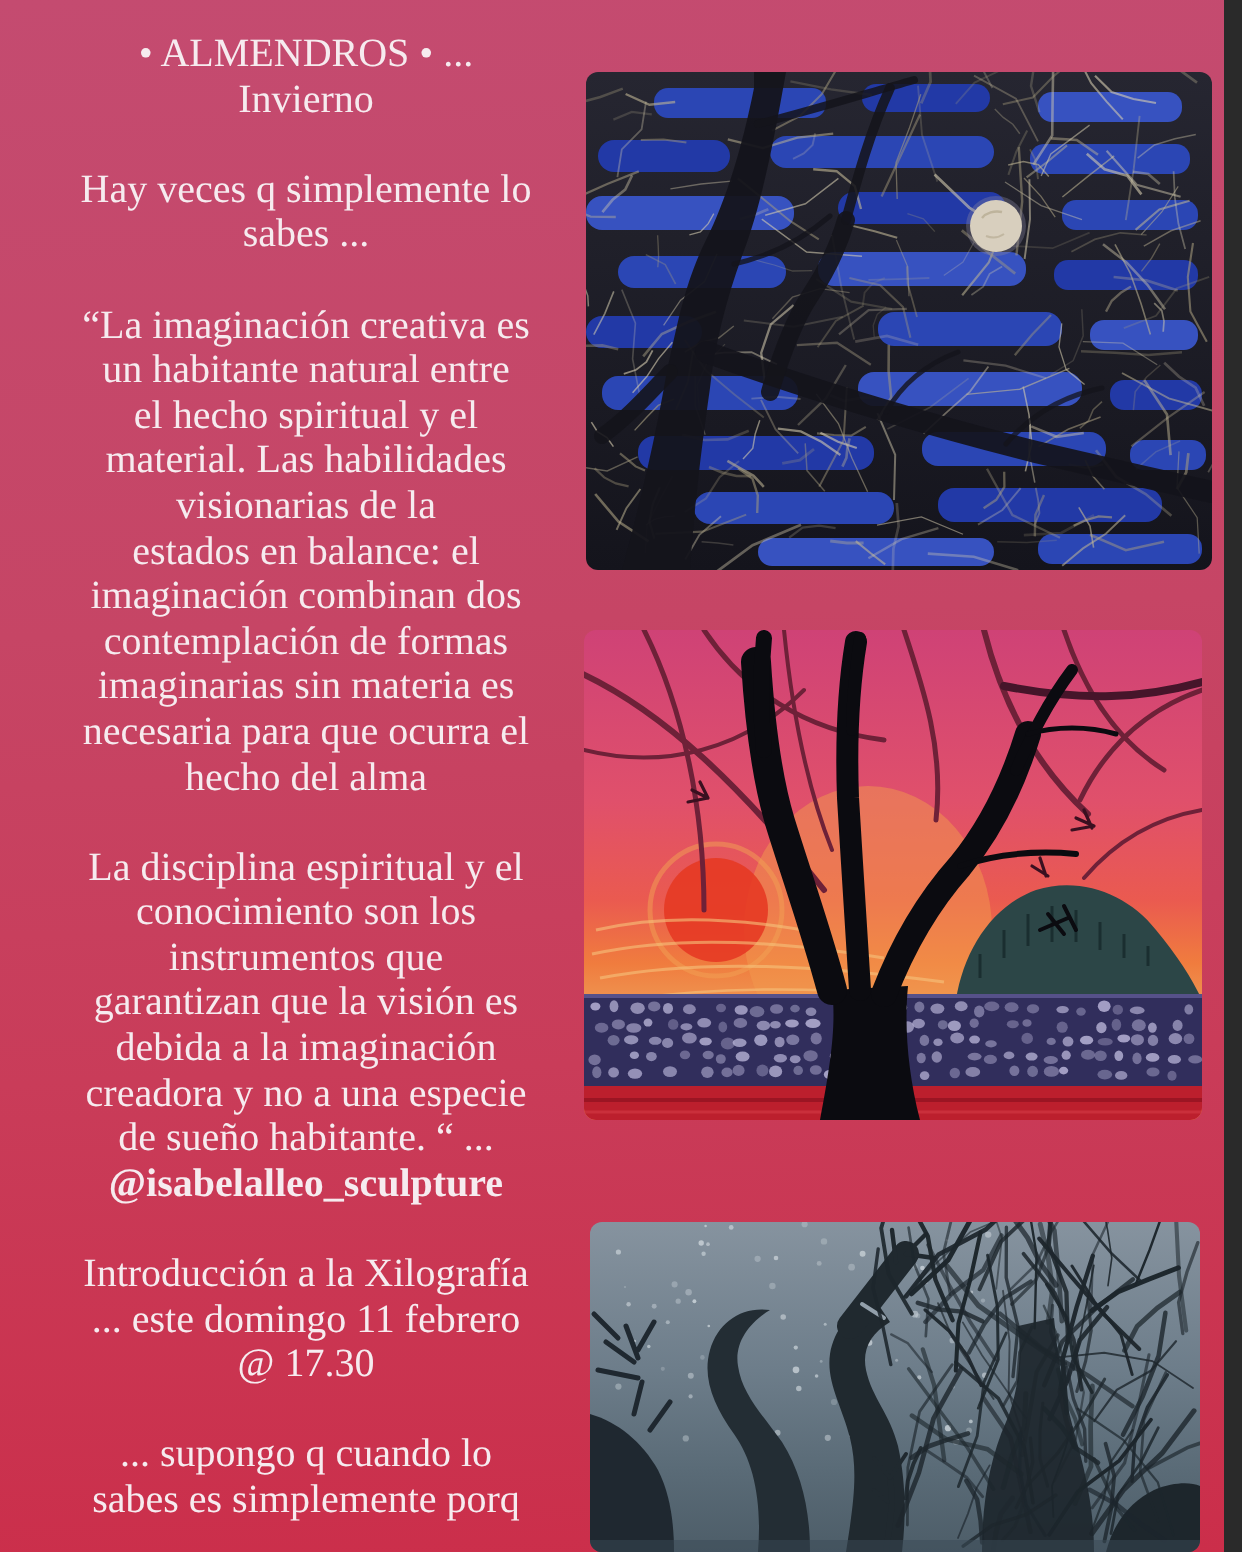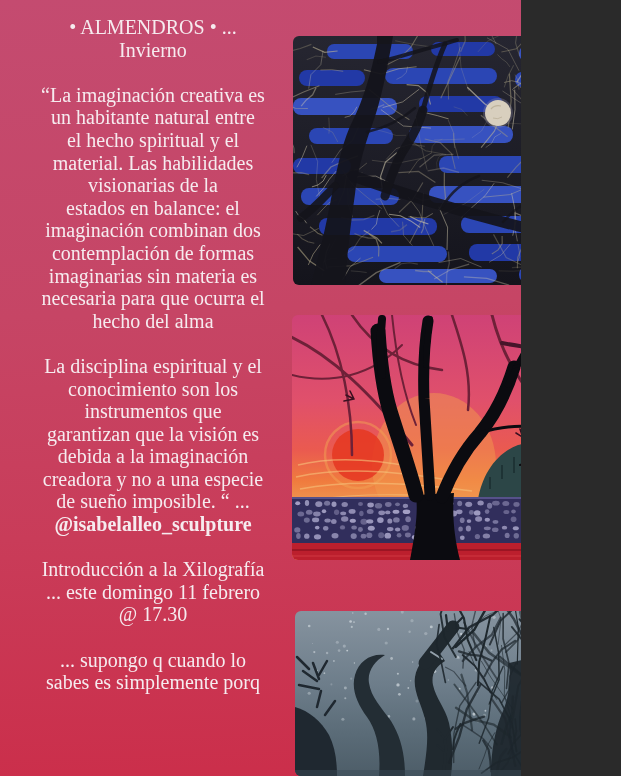--- a/index.html
+++ b/index.html
@@ -1,17 +1,17 @@
 <!DOCTYPE html>
 <html><head>
 <meta charset="utf-8">
 <style>
   html,body{margin:0;padding:0;background:#2a2a2a;}
   .canvas{
-    position:relative;width:521px;height:776px;overflow:hidden;
+    position:relative;width:612px;height:776px;overflow:hidden;
     background:linear-gradient(178deg,#c44b70 0%,#c64565 40%,#c93c59 68%,#cb2e4a 100%);
     font-family:"Liberation Serif","DejaVu Serif",serif;
   }
   .text-col{
     position:absolute;left:4px;top:16px;width:298px;
     text-align:center;color:#f6ebef;font-size:20px;line-height:22.6px;
   }
   .para{margin:0 0 22.6px 0;}
   .para:last-child{margin-bottom:0;}
   .line{white-space:pre-wrap;min-height:22.6px;}
@@ -26,40 +26,44 @@
 <body>
 
 <div class="canvas">
 
   <div class="text-col">
     <div class="para">
       <div class="line">• ALMENDROS • ...</div>
       <div class="line">Invierno</div>
     </div>
     <div class="para">
+      <div class="line">Hay veces q simplemente lo</div>
+      <div class="line">sabes ...</div>
+    </div>
+    <div class="para">
       <div class="line">“La imaginación creativa es</div>
       <div class="line">un habitante natural entre</div>
       <div class="line">el hecho spiritual y el</div>
       <div class="line">material. Las habilidades</div>
       <div class="line">visionarias de la</div>
       <div class="line">estados en balance: el</div>
       <div class="line">imaginación combinan dos</div>
       <div class="line">contemplación de formas</div>
       <div class="line">imaginarias sin materia es</div>
       <div class="line">necesaria para que ocurra el</div>
       <div class="line">hecho del alma</div>
     </div>
     <div class="para">
       <div class="line">La disciplina espiritual y el</div>
       <div class="line">conocimiento son los</div>
       <div class="line">instrumentos que</div>
       <div class="line">garantizan que la visión es</div>
       <div class="line">debida a la imaginación</div>
       <div class="line">creadora y no a una especie</div>
-      <div class="line">de sueño imposible. “ ...</div>
+      <div class="line">de sueño habitante. “ ...</div>
       <div class="line mention">@isabelalleo_sculpture</div>
     </div>
     <div class="para">
       <div class="line">Introducción a la Xilografía</div>
       <div class="line">... este domingo 11 febrero</div>
       <div class="line">@ 17.30</div>
     </div>
     <div class="para">
       <div class="line">... supongo q cuando lo</div>
       <div class="line">sabes es simplemente porq</div>

